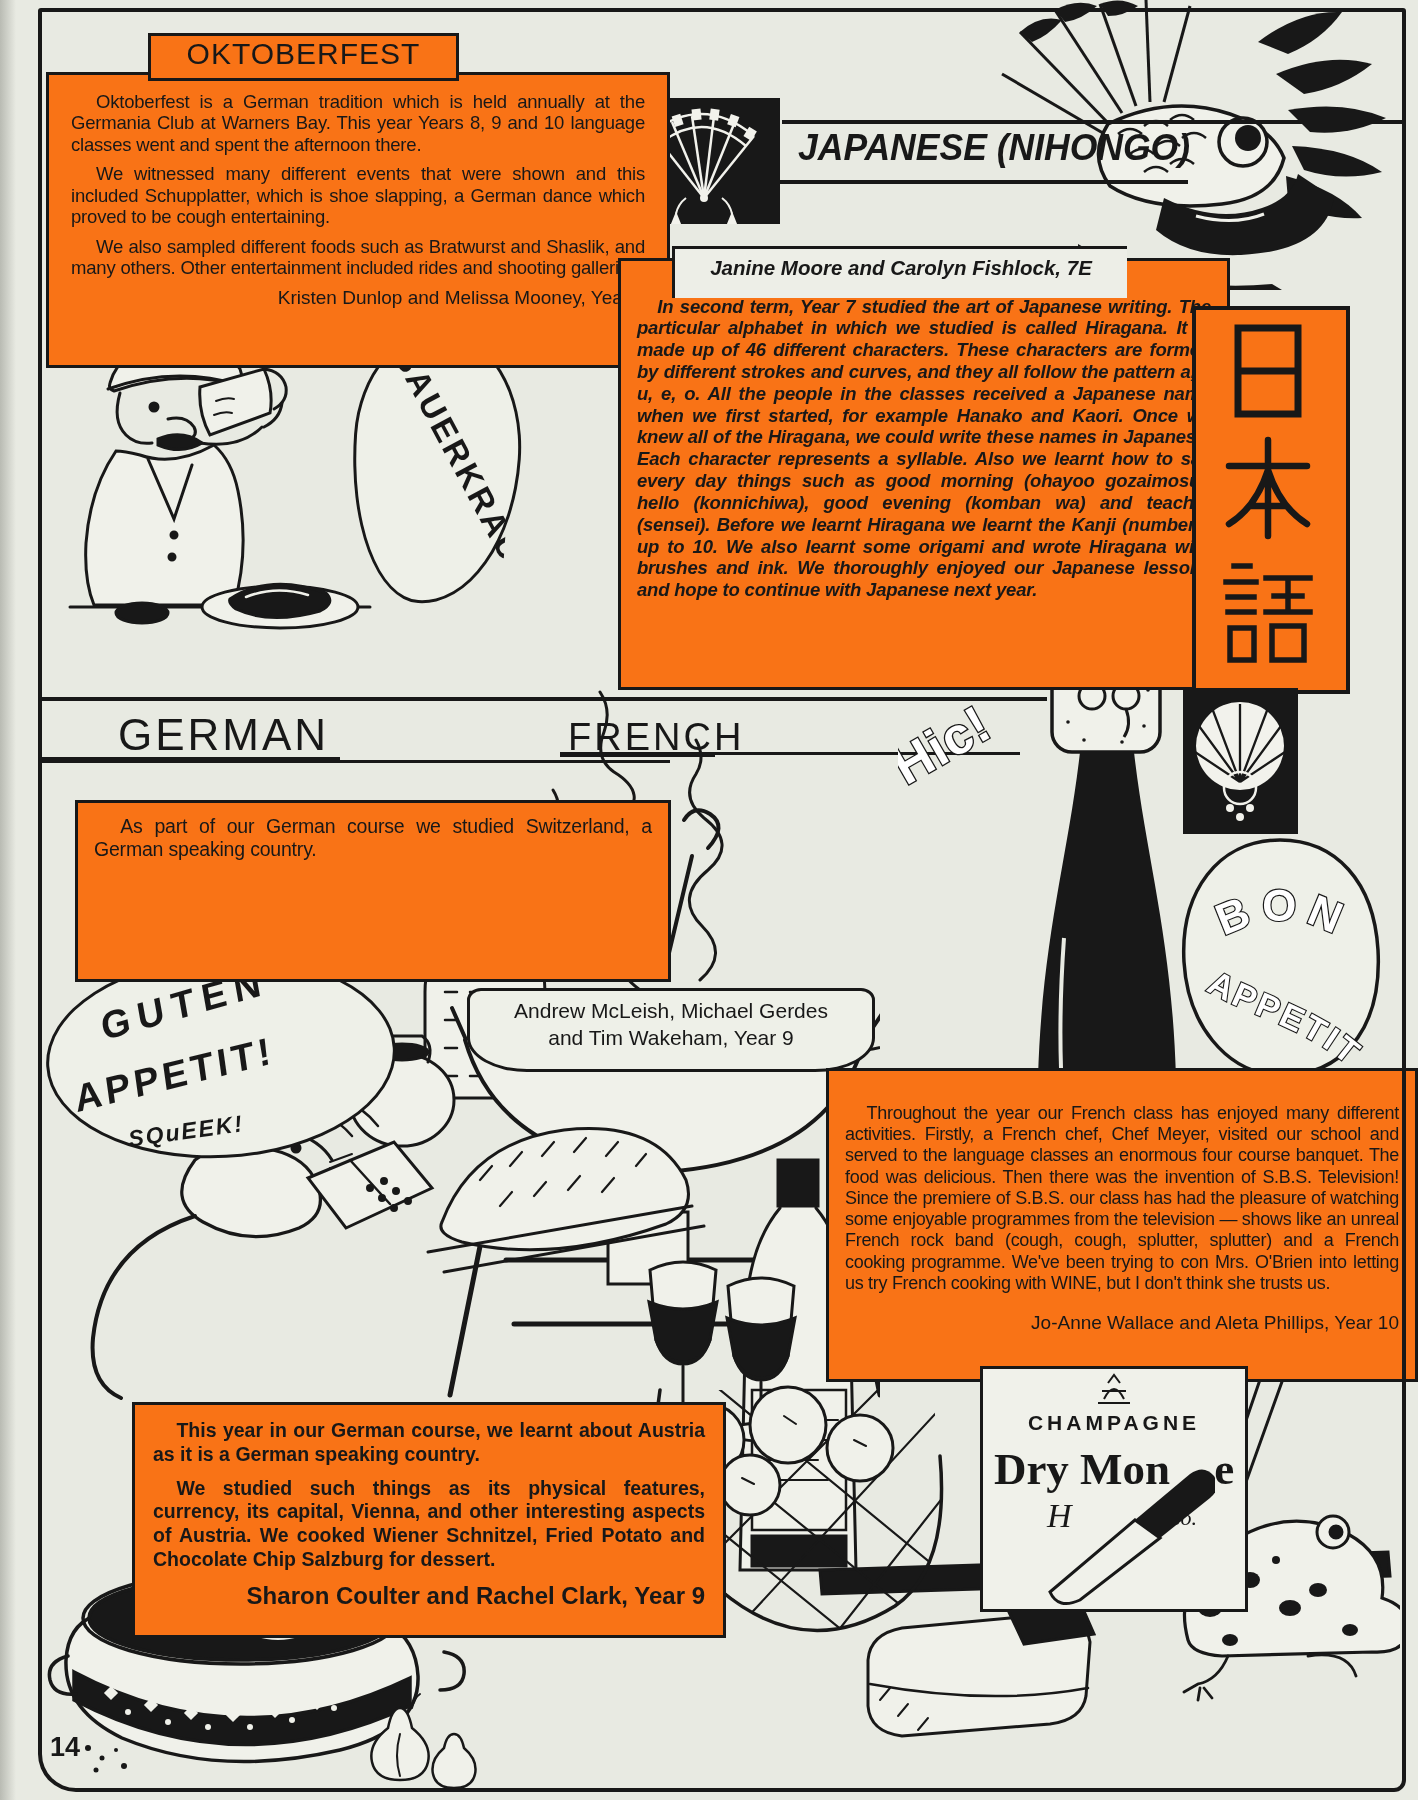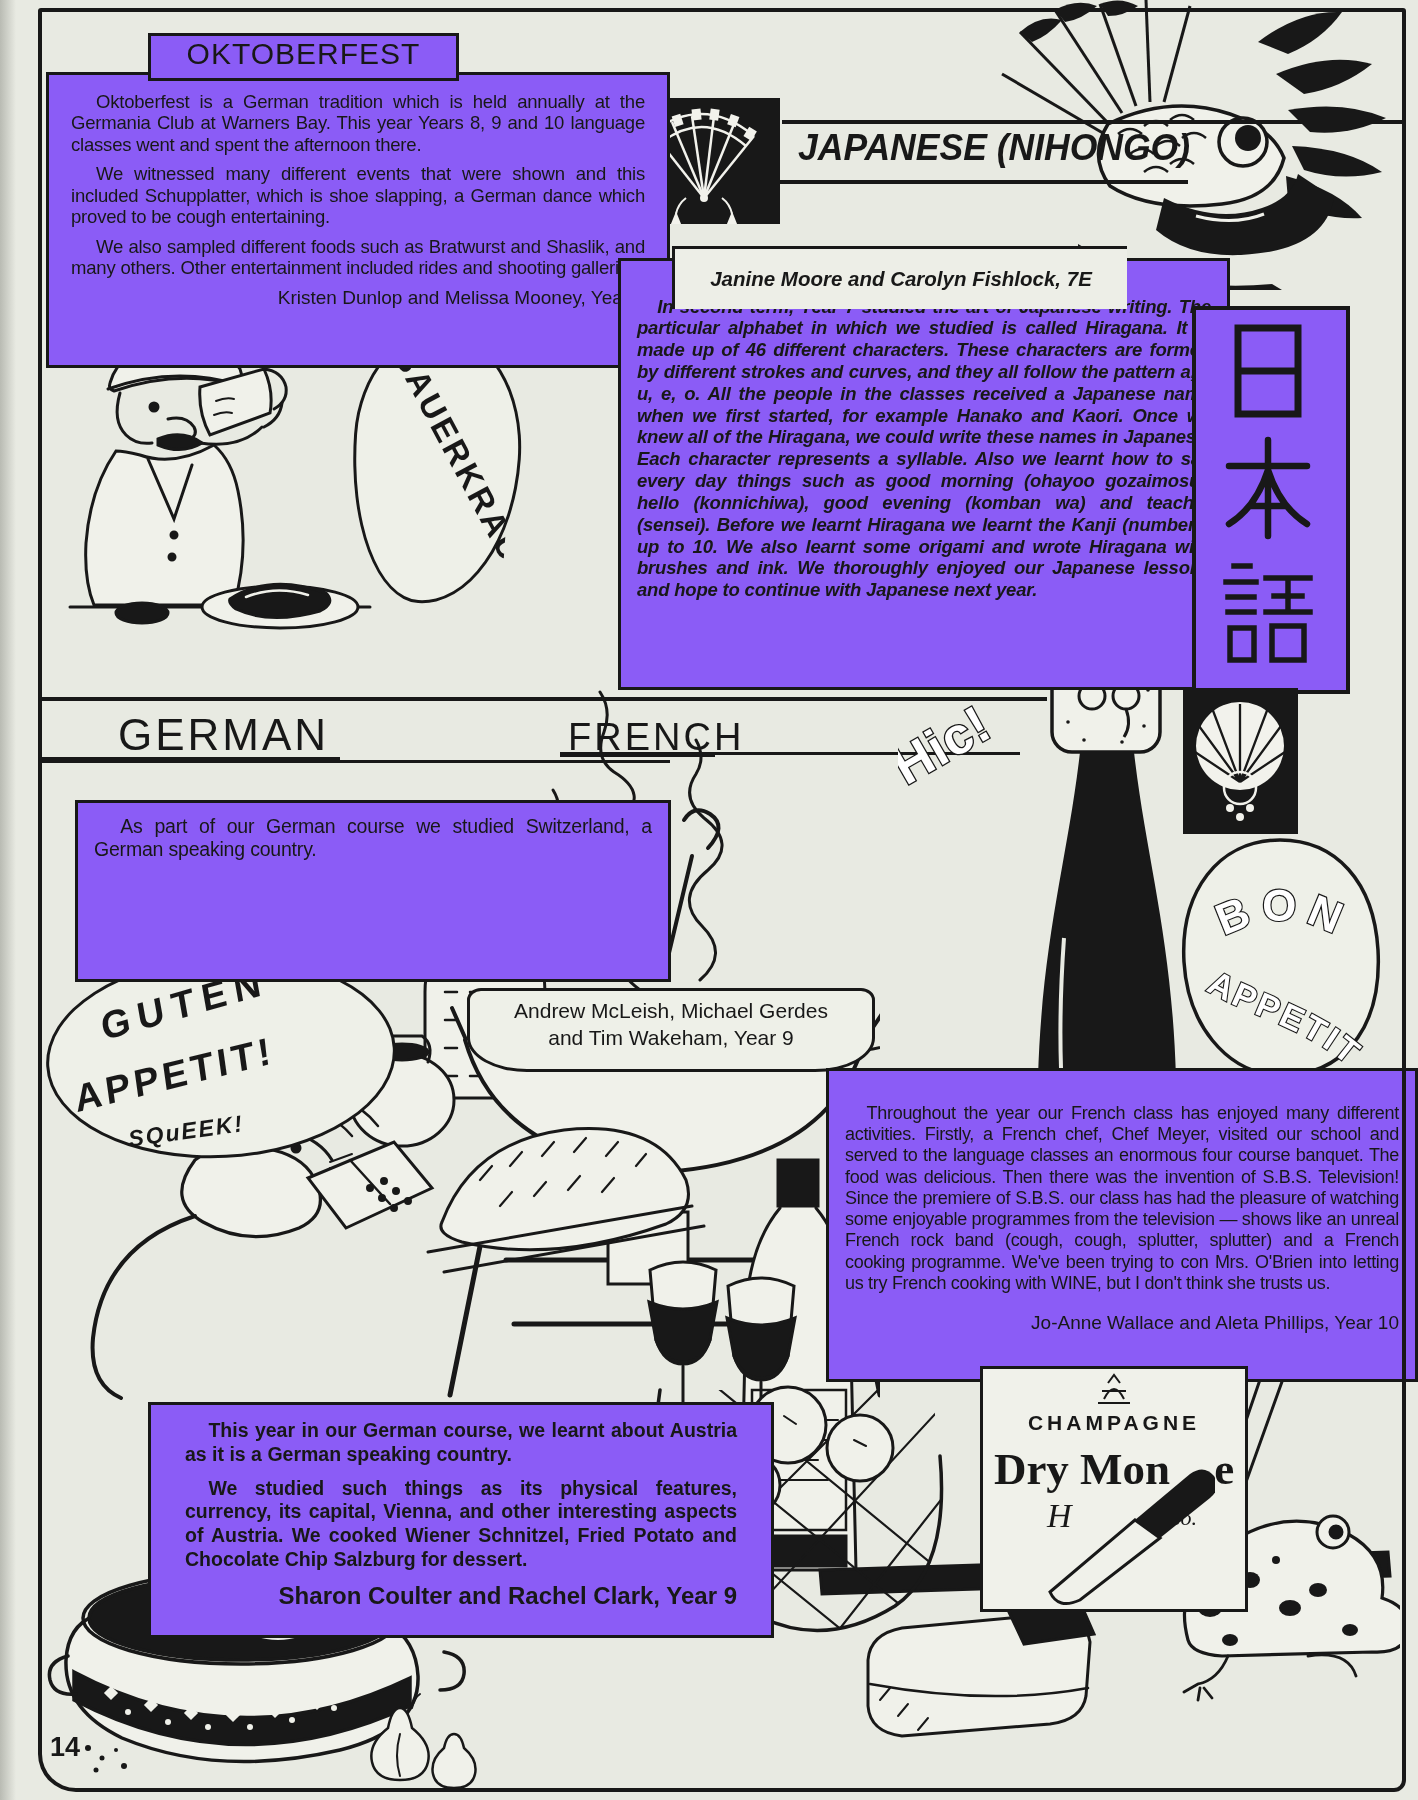--- a/index.html
+++ b/index.html
@@ -2,21 +2,21 @@
 <html><head>
 <meta charset="utf-8">
 <style>
   html,body{margin:0;padding:0}
   body{background:#9fa19a;font-family:"Liberation Sans",sans-serif}
   #page{position:relative;width:1418px;height:1800px;background:#e8eae2;overflow:hidden;color:#181818}
   .abs{position:absolute}
   svg{display:block}
   .frame{position:absolute;left:38px;top:8px;width:1360px;height:1776px;border:4px solid #181818;border-radius:3px 3px 12px 38px;pointer-events:none;z-index:25}
   .scanedge{position:absolute;left:0;top:0;width:16px;height:100%;background:linear-gradient(90deg,#b9bbb3,#e8eae2);z-index:1}
-  .paperbox{background:#8b5cf6;border:3px solid #181818}
+  .paperbox{background:#f97316;border:3px solid #181818}
   .rule{background:#181818;position:absolute}
   .bodytext p{font-size:18.5px;line-height:1.16;text-align:justify;text-indent:1.35em;letter-spacing:-0.2px;margin:0 0 8px 0}
   .jp-body{font-size:18.5px;font-weight:700;font-style:italic;line-height:1.18;text-align:justify;text-indent:1.1em;letter-spacing:-0.2px}
   .fr-body{font-size:18px;line-height:1.18;text-align:justify;text-indent:1.2em;letter-spacing:-0.3px}
   .de-bold p{font-size:19.5px;font-weight:700;line-height:1.22;text-align:justify;text-indent:1.2em;margin:0 0 10px 0}
   .byline{font-size:19px;text-align:right}
   .hdr{font-weight:400;letter-spacing:3px}
   .bubble-word{font-weight:700;position:absolute;white-space:nowrap}
 </style>
 </head>
@@ -94,21 +94,21 @@
       <p>We witnessed many different events that were shown and this included Schupplatter, which is shoe slapping, a German dance which proved to be cough entertaining.</p>
       <p>We also sampled different foods such as Bratwurst and Shaslik, and many others. Other entertainment included rides and shooting galleries.</p>
     </div>
     <div class="byline">Kristen Dunlop and Melissa Mooney, Year 9</div>
   </div>
   <div class="abs paperbox" style="left:148px;top:33px;width:305px;height:42px;border-width:3.5px;z-index:11;text-align:center;line-height:36px;font-size:30px;letter-spacing:1px">OKTOBERFEST</div>
 
   <div class="abs paperbox" style="left:618px;top:258px;width:574px;height:404px;padding:16px 16px 6px;z-index:10;overflow:hidden">
     <p class="jp-body">In second term, Year 7 studied the art of Japanese writing. The particular alphabet in which we studied is called Hiragana. It is made up of 46 different characters. These characters are formed by different strokes and curves, and they all follow the pattern a, i, u, e, o. All the people in the classes received a Japanese name when we first started, for example Hanako and Kaori. Once we knew all of the Hiragana, we could write these names in Japanese. Each character represents a syllable. Also we learnt how to say every day things such as good morning (ohayoo gozaimosu), hello (konnichiwa), good evening (komban wa) and teacher (sensei). Before we learnt Hiragana we learnt the Kanji (numbers) up to 10. We also learnt some origami and wrote Hiragana with brushes and ink. We thoroughly enjoyed our Japanese lessons and hope to continue with Japanese next year.</p>
   </div>
-  <div class="abs" style="left:672px;top:246px;width:452px;height:42px;background:#edeee7;border-top:3.5px solid #181818;border-left:3.5px solid #181818;z-index:11;text-align:center;padding-top:18px;font-size:20.5px;font-weight:700;font-style:italic">Janine Moore and Carolyn Fishlock, 7E</div>
+  <div class="abs" style="left:672px;top:246px;width:452px;height:42px;background:#edeee7;border-top:3.5px solid #181818;border-left:3.5px solid #181818;z-index:11;text-align:center;padding-top:7px;font-size:20.5px;font-weight:700;font-style:italic">Janine Moore and Carolyn Fishlock, 7E</div>
 
   <div class="abs paperbox" style="left:1192px;top:306px;width:150px;height:380px;border-width:4px;z-index:10" aria-label="日本語">
     <svg width="143" height="372" viewBox="0 0 143 372">
       <g stroke="#181818" fill="none" stroke-width="7" stroke-linecap="square">
         <g transform="translate(40,18)">
             <path d="M2,0 H62 V86 H2 Z M2,43 H62"></path>
           </g>
       </g>
       <g stroke="#181818" fill="none" stroke-width="6.5" stroke-linecap="round">
         <g transform="translate(33,130)">
@@ -360,21 +360,21 @@
       <span style="position:absolute;left:64px;top:2px;font-family:'Liberation Serif',serif;font-style:italic;font-size:34px">H</span>
       <span style="position:absolute;right:48px;top:10px;font-family:'Liberation Serif',serif;font-style:italic;font-size:22px">&amp; Co.</span>
     </div>
   </div>
 
   <svg class="abs" style="left:1040px;top:1442px;z-index:14" width="175" height="165" viewBox="0 0 175 165">
     <path d="M10,150 L95,78 L120,96 L40,158 q-22,10 -30,-8 z" fill="#f0f1ea" stroke="#181818" stroke-width="3"></path>
     <path d="M95,78 L150,32 q14,-10 24,2 q8,12 -4,22 L120,96 z" fill="#181818"></path>
   </svg>
 
-  <div class="abs paperbox" style="left:148px;top:1402px;width:552px;height:210px;padding:14px 34px 6px;z-index:12;overflow:hidden">
+  <div class="abs paperbox" style="left:132px;top:1402px;width:552px;height:210px;padding:14px 18px 6px;z-index:12;overflow:hidden">
     <div class="de-bold">
       <p>This year in our German course, we learnt about Austria as it is a German speaking country.</p>
       <p>We studied such things as its physical features, currency, its capital, Vienna, and other interesting aspects of Austria. We cooked Wiener Schnitzel, Fried Potato and Chocolate Chip Salzburg for dessert.</p>
     </div>
     <div style="font-size:24px;font-weight:700;text-align:right;padding-left:60px">Sharon Coulter and Rachel Clark, Year 9</div>
   </div>
 
   <svg class="abs" style="left:36px;top:1552px;z-index:6" width="470" height="248" viewBox="0 0 470 248">
     <g stroke="#181818" fill="none" stroke-width="3.5" stroke-linecap="round">
       <path d="M58,64 q-26,10 -28,44 q-2,50 56,78 q96,40 218,12 q80,-20 78,-74 q-2,-36 -30,-52" fill="#f0f1ea"></path>

